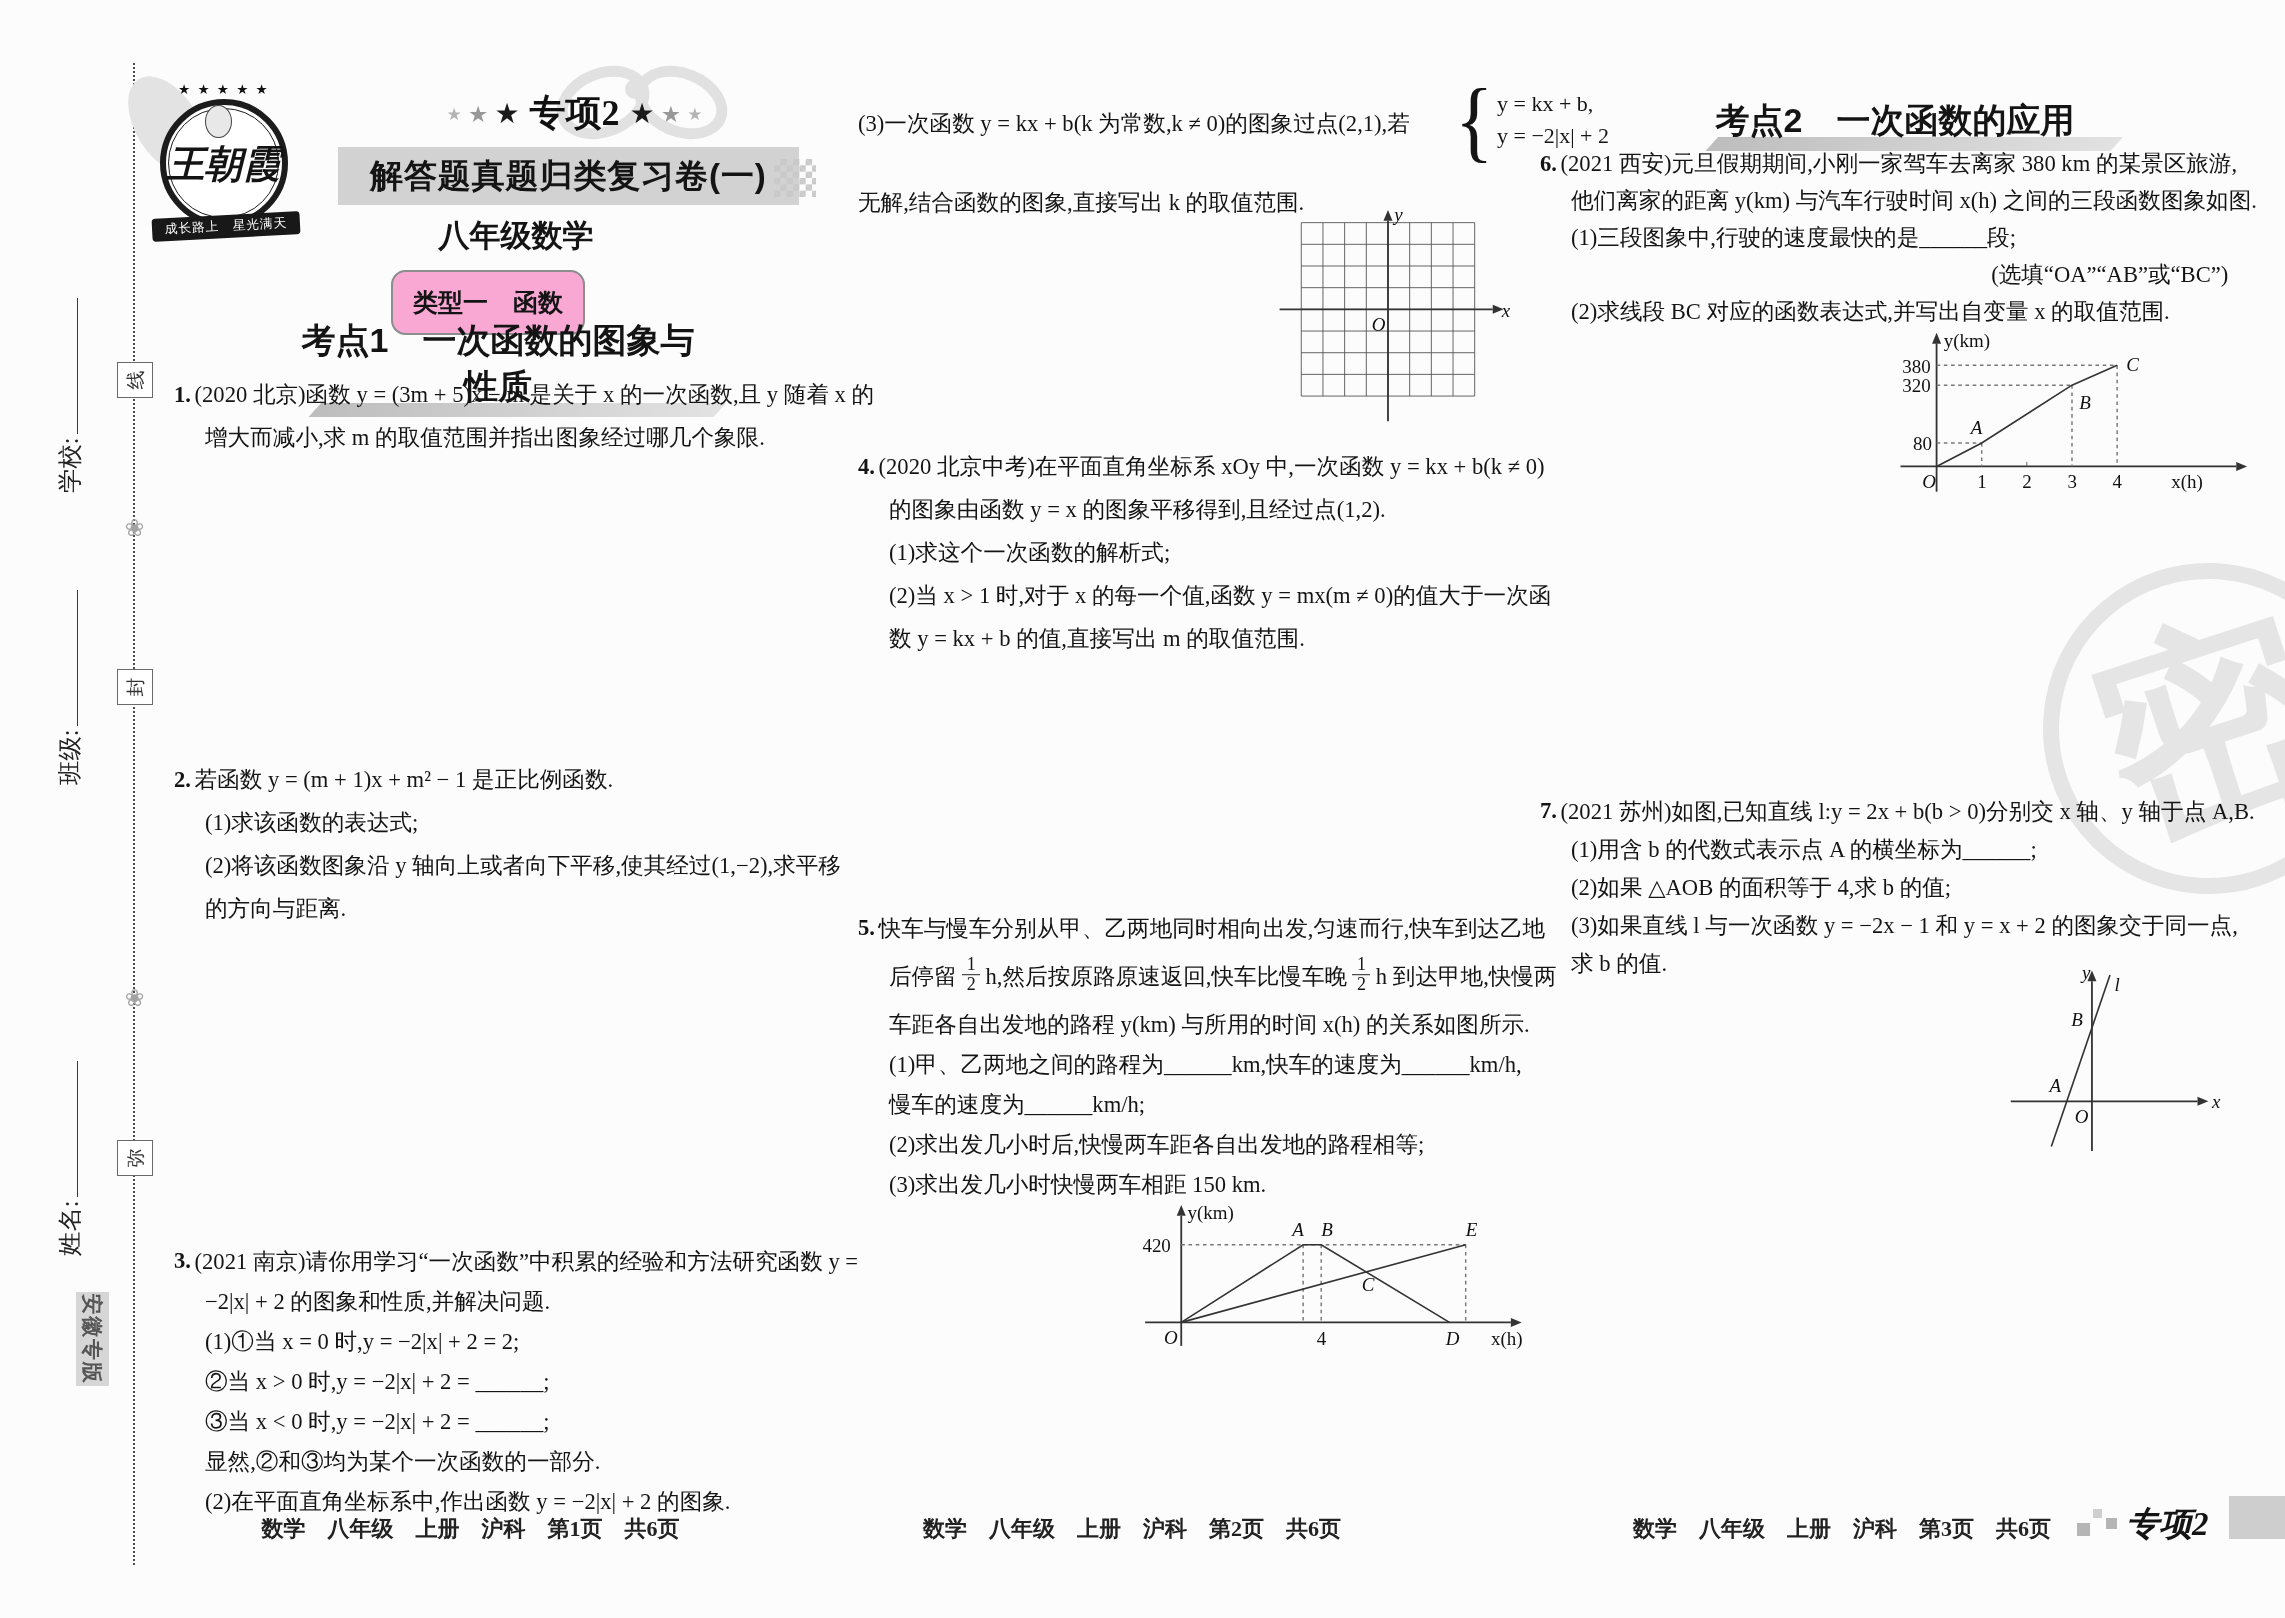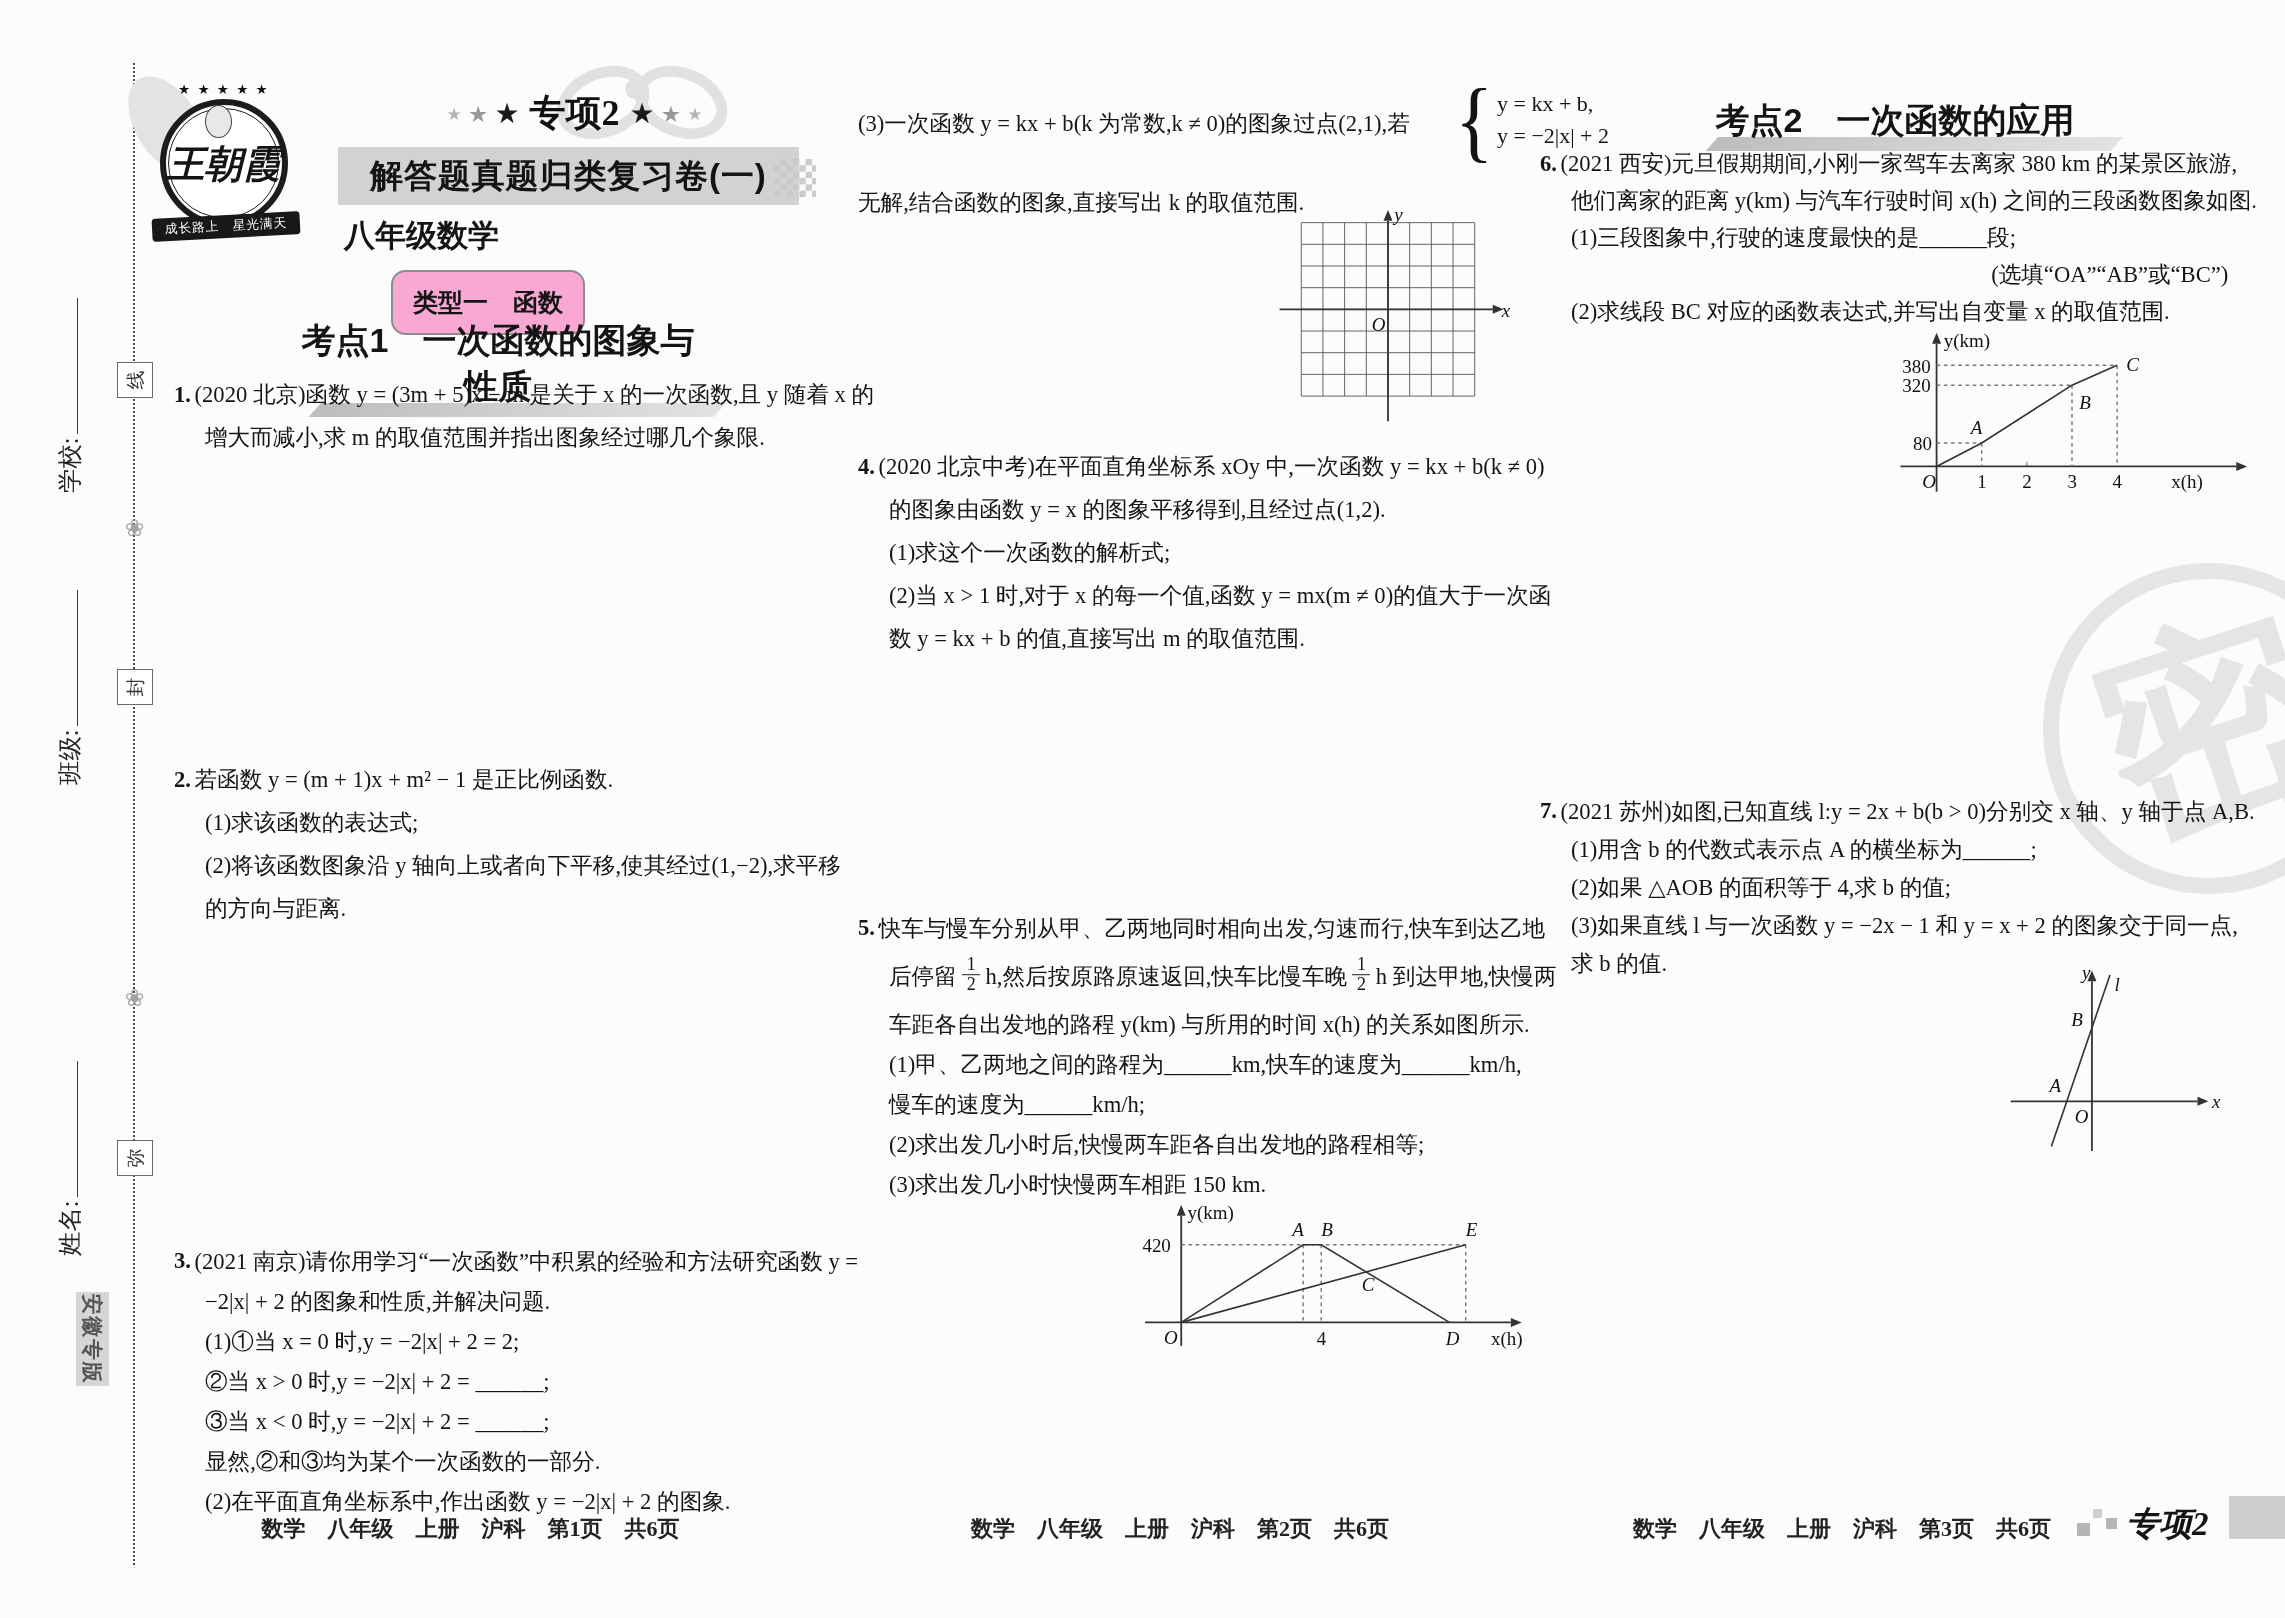--- a/index.html
+++ b/index.html
@@ -47,21 +47,21 @@
   .st-m{font-size:22.6px;color:#989898;}
   .st-l{font-size:28px;color:#1a1a1a;}
   .proj-title{font-size:36px;font-weight:bold;font-family:"Liberation Serif",serif;color:#111;margin:0 3.6px;}
   .banner{position:absolute;left:338px;top:147px;height:58px;background:#d2d2d2;display:flex;
           align-items:center;padding:0 32px;font-size:33px;font-weight:bold;letter-spacing:0.9px;
           font-family:"Liberation Sans","DejaVu Sans",sans-serif;}
   .checker{position:absolute;left:774px;top:159px;width:42px;height:38px;
            background-image:linear-gradient(45deg,#c9c9c9 25%,transparent 25%,transparent 75%,#c9c9c9 75%),
                             linear-gradient(45deg,#c9c9c9 25%,transparent 25%,transparent 75%,#c9c9c9 75%);
            background-size:12.7px 12.7px;background-position:0 0,6.3px 6.3px;}
-  .subtitle{position:absolute;left:344px;top:215px;width:344px;font-size:31px;
+  .subtitle{position:absolute;left:344px;top:215px;width:344px;text-align:center;font-size:31px;
             font-weight:bold;font-family:"Liberation Sans","DejaVu Sans",sans-serif;}
   .pill{position:absolute;left:391px;top:270px;padding:14px 20px;background:#f9a8d4;border:2.7px solid #8d8d8d;
         border-radius:14.5px;font-size:25px;font-weight:bold;
         font-family:"Liberation Sans","DejaVu Sans",sans-serif;}
   .kd{position:absolute;font-size:34px;font-weight:bold;text-align:center;z-index:2;
       font-family:"Liberation Sans","DejaVu Sans",sans-serif;}
   .kd::after{content:"";position:absolute;left:16.3px;right:-23.5px;bottom:-6.3px;height:13.6px;z-index:-1;
       background:linear-gradient(to right,#bdbdbd,#e2e2e2);transform:skewX(-42deg);}
   
   .q{position:absolute;font-size:22.6px;z-index:2;}
@@ -334,21 +334,21 @@
     <text class="svgn" x="398" y="155">x(h)</text>
     <text class="svgt" x="36" y="154">O</text>
     <text class="svgt" x="178" y="34">A</text>
     <text class="svgt" x="210" y="34">B</text>
     <text class="svgt" x="255" y="95">C</text>
     <text class="svgt" x="348" y="155">D</text>
     <text class="svgt" x="370" y="34">E</text>
     <text class="svgn" x="205" y="155">4</text>
   </svg>
 
-  <div class="footer" style="left:859px;width:642px">数学　八年级　上册　沪科　第2页　共6页</div>
+  <div class="footer" style="left:811px;width:642px">数学　八年级　上册　沪科　第2页　共6页</div>
 
   <div class="kd" style="left:1696px;top:98px;width:398px">考点2　一次函数的应用</div>
 
   <div class="q" style="left:1540px;top:145px;width:701px;--lh:37px">
     <div class="ln">
         <b>6.</b>
         <span>(2021 西安)元旦假期期间,小刚一家驾车去离家 380 km 的某景区旅游,</span>
       </div>
     <div class="ln ind">
         <span>他们离家的距离 y(km) 与汽车行驶时间 x(h) 之间的三段函数图象如图.</span>

